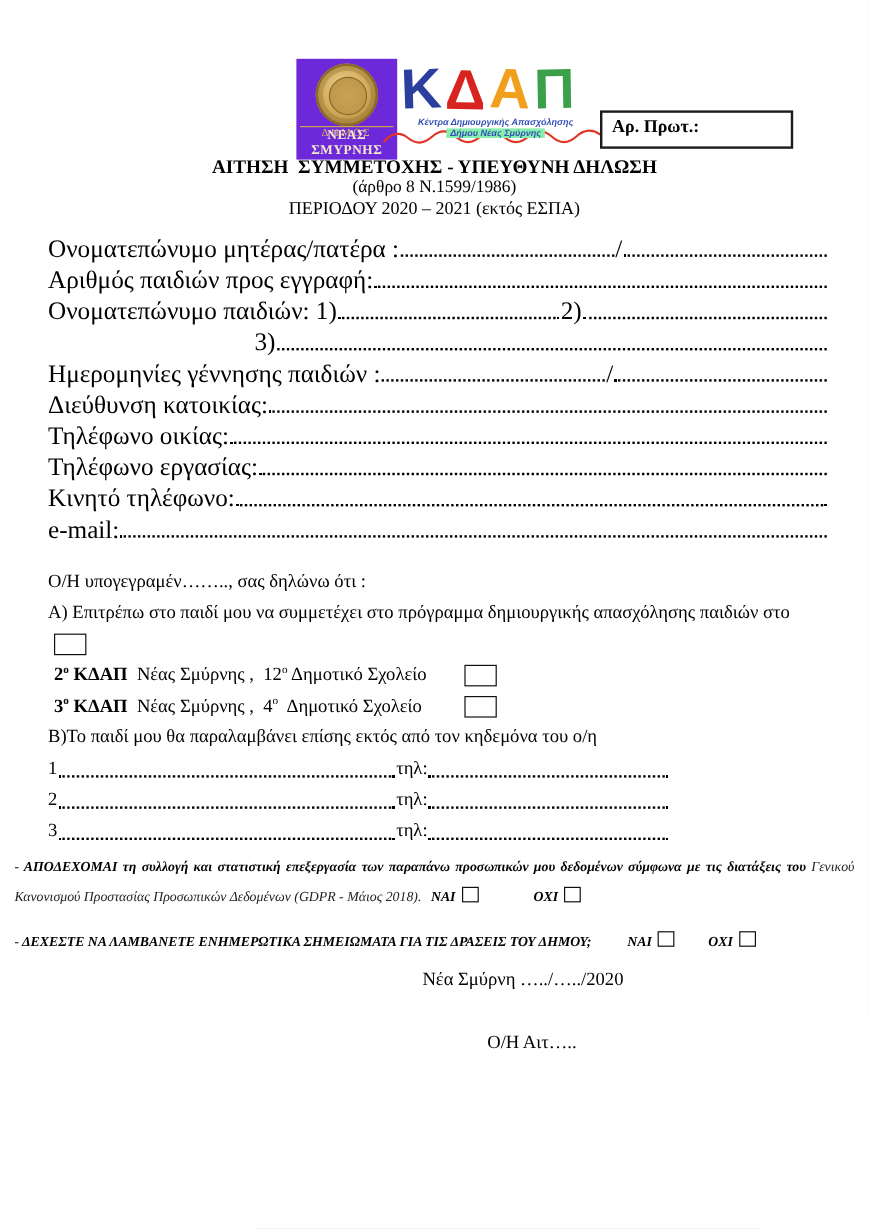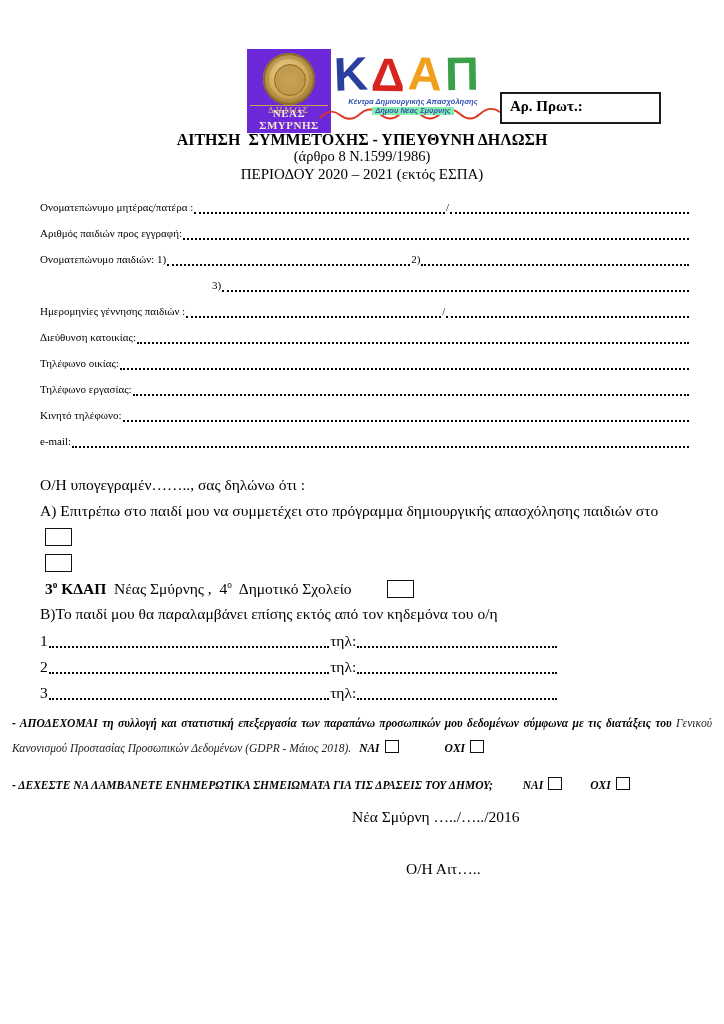--- a/index.html
+++ b/index.html
@@ -34,21 +34,21 @@
   .proto-box .lbl{display:block;font-weight:bold;font-size:15px;padding:4px 0 0 8px;}
 
   
   .title{position:absolute;left:0;right:0;top:131px;text-align:center;}
   .title .t1{font-size:16px;font-weight:bold;line-height:17px;white-space:pre;}
   .title .t2{font-size:14.5px;font-weight:normal;line-height:17px;}
   .title .t3{font-size:15px;line-height:18px;}
 
   
   .fields{position:absolute;left:40px;width:650px;top:194px;}
-  .frow{display:flex;align-items:flex-end;height:26px;line-height:26px;font-size:11px;}
+  .frow{display:flex;align-items:flex-end;height:26px;line-height:26px;font-size:21px;}
   .dots{position:relative;flex-grow:1;align-self:stretch;min-width:20px;}
   .dots::after{content:"";position:absolute;left:1px;right:1px;bottom:6px;border-bottom:2px dotted #000;}
   .indent{display:inline-block;}
 
   .cb{display:inline-block;width:23px;height:14px;border:1.7px solid #111;background:#fff;vertical-align:-2px;}
   .cb-k{width:25px;height:16px;}
   .cb-s{width:12px;height:11px;border-width:1.4px;vertical-align:-1px;}
 
   .residency{position:absolute;left:40px;width:650px;top:448px;height:26px;line-height:26px;font-size:15.5px;}
   .residency .l2{margin-left:152px;}
@@ -167,20 +167,21 @@
 
 
   <div class="para intro">Ο/Η υπογεγραμέν…….., σας δηλώνω ότι :</div>
   <div class="para sect-a">Α) Επιτρέπω στο παιδί μου να συμμετέχει στο πρόγραμμα δημιουργικής απασχόλησης παιδιών στο</div>
 
   <div class="kdap-rows" id="kdap-rows">
       <div class="krow">
         <span class="cb cb-k"></span>
       </div>
       <div class="krow">
+        <span class="ktext"><b>2<sup>ο</sup> ΚΔΑΠ</b><span>  Νέας Σμύρνης ,  12<sup>ο</sup> Δημοτικό Σχολείο</span></span>
         <span class="cb cb-k"></span>
       </div>
       <div class="krow">
         <span class="ktext"><b>3<sup>ο</sup> ΚΔΑΠ</b><span>  Νέας Σμύρνης ,  4<sup>ο</sup>  Δημοτικό Σχολείο</span></span>
         <span class="cb cb-k"></span>
       </div>
     </div>
 
   <div class="para sect-b">Β)Το παιδί μου θα παραλαμβάνει επίσης εκτός από τον κηδεμόνα του ο/η</div>
   <div class="pickup-rows" id="pickup-rows">
@@ -202,16 +203,16 @@
         <span class="lbl">τηλ:</span>
         <span class="dots"></span>
       </div>
     </div>
 
   <div class="gdpr">
     <p><span class="b-it">- ΑΠΟΔΕΧΟΜΑΙ τη συλλογή και στατιστική επεξεργασία των παραπάνω προσωπικών μου δεδομένων σύμφωνα με τις διατάξεις του </span><span class="l-it">Γενικού Κανονισμού Προστασίας Προσωπικών Δεδομένων (GDPR - Μάιος 2018).</span><span class="gap1"></span><span class="yn"><span>ΝΑΙ</span><span class="cb cb-s"></span></span><span class="gap2"></span><span class="yn"><span>ΟΧΙ</span><span class="cb cb-s"></span></span></p>
     <p class="p2"><span>- ΔΕΧΕΣΤΕ ΝΑ ΛΑΜΒΑΝΕΤΕ ΕΝΗΜΕΡΩΤΙΚΑ ΣΗΜΕΙΩΜΑΤΑ ΓΙΑ ΤΙΣ ΔΡΑΣΕΙΣ ΤΟΥ ΔΗΜΟΥ;</span><span class="gapA"></span><span class="yn"><span>ΝΑΙ</span><span class="cb cb-s"></span></span><span class="gapB"></span><span class="yn"><span>ΟΧΙ</span><span class="cb cb-s"></span></span></p>
   </div>
 
-  <div class="f-date">Νέα Σμύρνη …../…../2016</div>
+  <div class="f-date">Νέα Σμύρνη …../…../2020</div>
   <div class="f-applicant">Ο/Η Αιτ…..</div>
 
 </div>
 
 </body></html>

